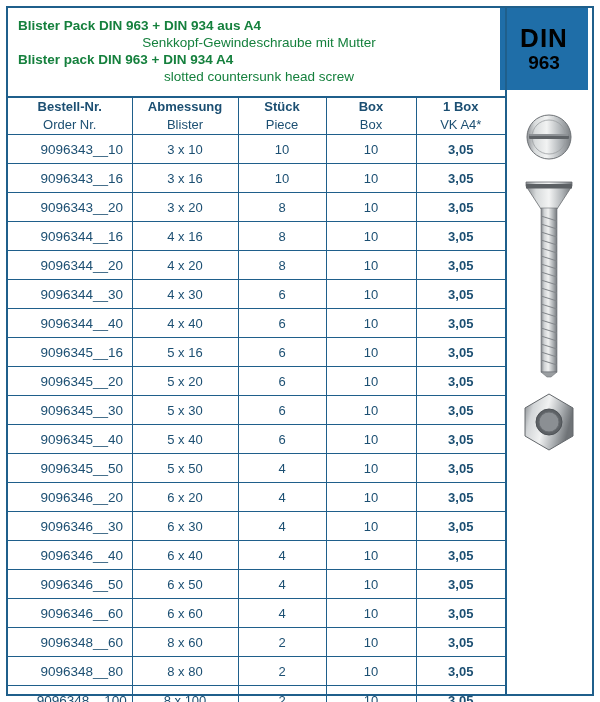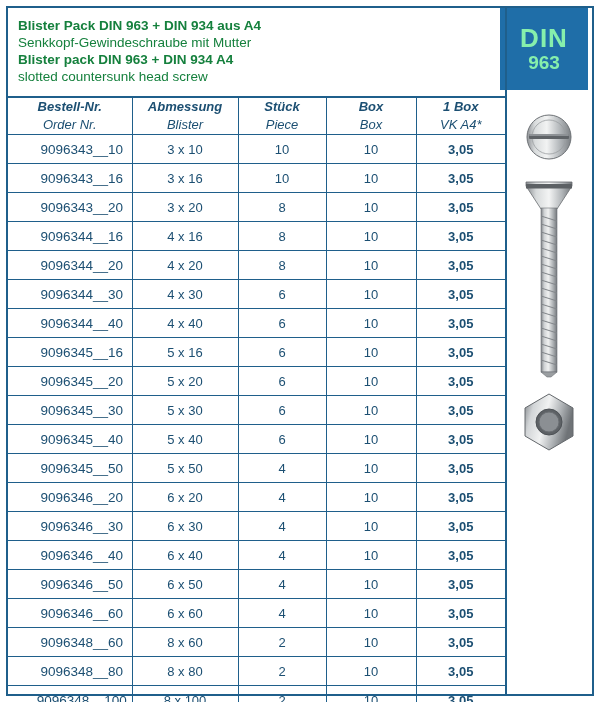--- a/index.html
+++ b/index.html
@@ -48,26 +48,27 @@
     line-height: 17px;
   }
   .header-text .line {
     white-space: nowrap;
   }
   .hl-bold {
     font-weight: bold;
   }
   .hl-norm {
     font-weight: normal;
+    text-align: center;
   }
   .din-badge {
     width: 88px;
     margin: 0 4px 4px 0;
     background: #1f6ea8;
-    color: #86efac;
+    color: #000000;
     display: flex;
     flex-direction: column;
     align-items: center;
     justify-content: center;
     font-weight: bold;
   }
   .din-badge .din-top {
     font-size: 26px;
     letter-spacing: 1px;
     line-height: 27px;
@@ -109,21 +110,20 @@
     padding: 0;
     height: 28px;
   }
   table.parts th:last-child, table.parts td:last-child {
     border-right: none;
   }
   thead th {
     height: 58px;
     border-bottom: 2px solid #1f5f8b;
     font-weight: normal;
-    font-style: italic;
   }
   thead .th-de {
     display: block;
     font-weight: bold;
     font-size: 13px;
     line-height: 18px;
   }
   thead .th-en {
     display: block;
     font-weight: normal;

